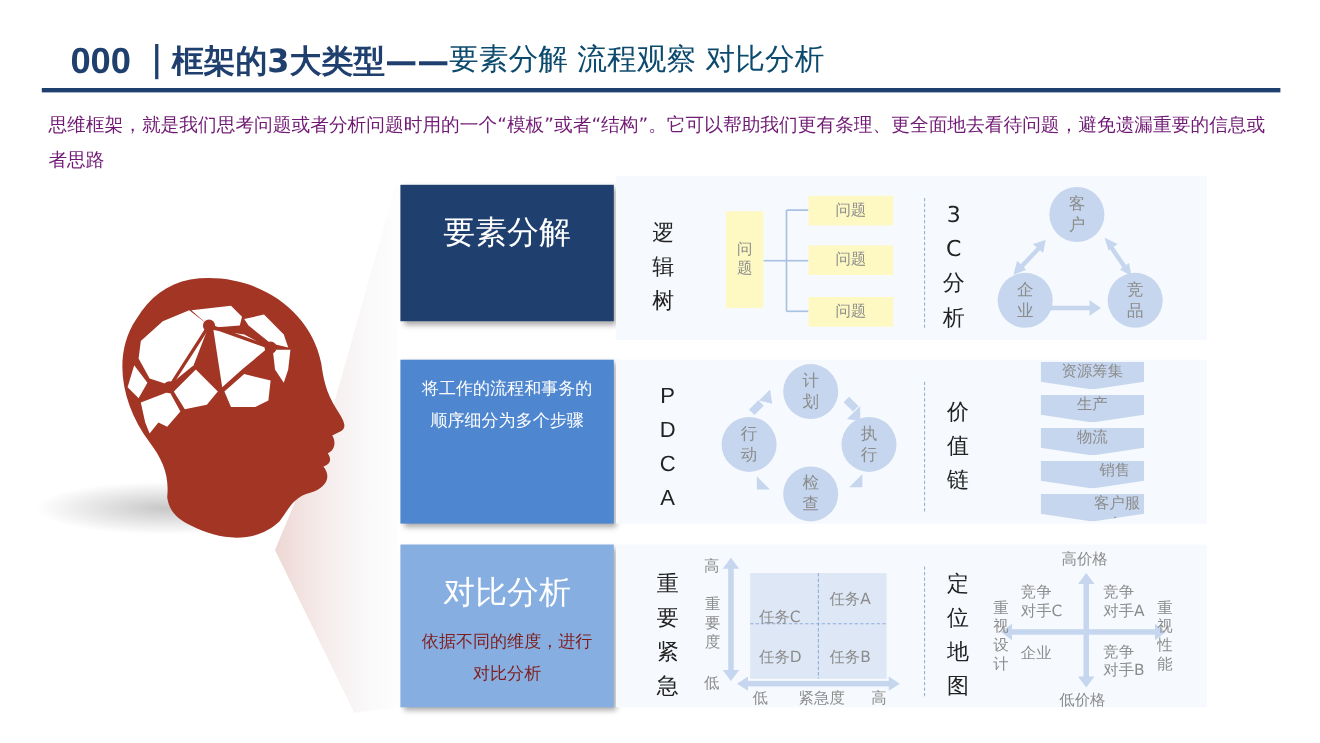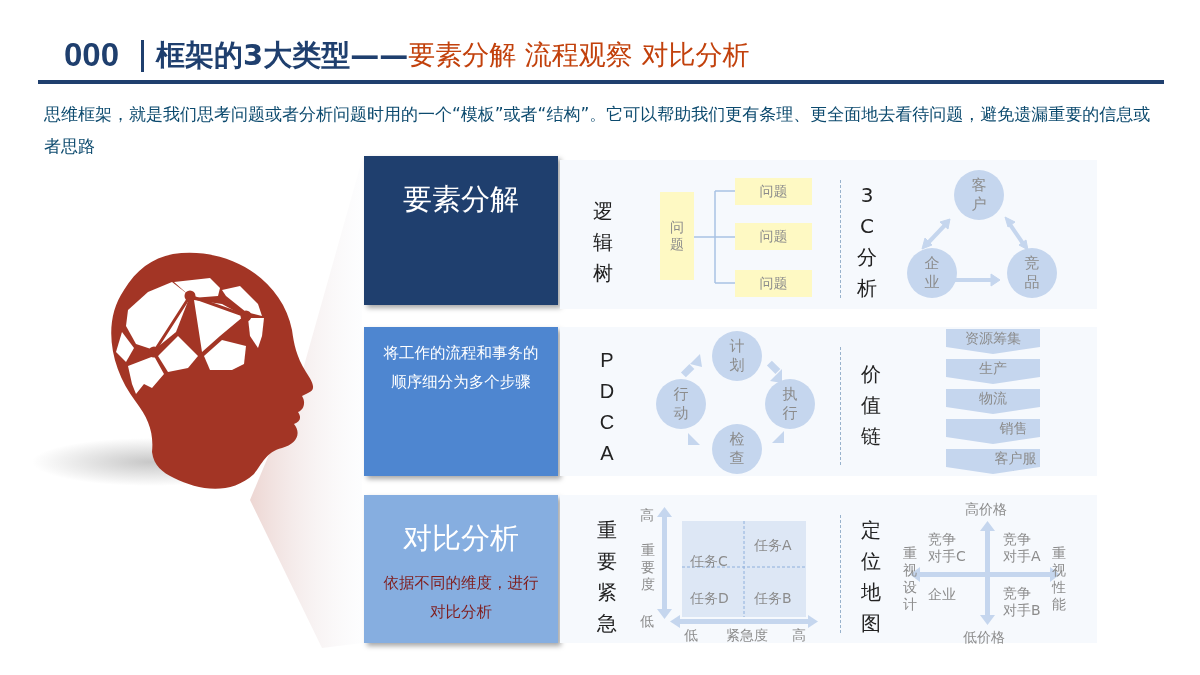--- a/index.html
+++ b/index.html
@@ -3,32 +3,32 @@
 <meta charset="utf-8">
 <style>
   * { margin:0; padding:0; box-sizing:border-box; }
   html, body { width:1200px; height:675px; background:#ffffff; overflow:hidden; }
   body { position:relative; font-family:"DejaVu Sans","Liberation Sans",sans-serif; color:#333; }
 
   .title { position:absolute; left:38px; top:30px; height:46px; display:flex; align-items:flex-end; white-space:nowrap;margin-left:26px; }
   .title .num { font-family:"Liberation Sans",sans-serif; font-weight:bold; font-size:33px; color:#1f3f6e; letter-spacing:0px; line-height:42px; }
   .title .bar { width:3px; height:32px; background:#1f3f6e; margin:0 12px 4px 22px; }
   .title .main { font-weight:bold; font-size:29px; color:#1f3f6e; line-height:42px; }
-  .title .sub { font-size:27px; color:#c2410c; line-height:42px; }
+  .title .sub { font-size:27px; color:#0c4a6e; line-height:42px; }
   .rule { position:absolute; left:38px; top:80px; width:1126px; height:4px; background:#1f3f6e; }
-  .intro { position:absolute; left:44px; top:98px; width:1120px; font-size:17px; line-height:32px; color:#0c4a6e; }
+  .intro { position:absolute; left:44px; top:98px; width:1120px; font-size:17px; line-height:32px; color:#701a75; }
 
   .beam { position:absolute; left:0; top:0; width:1200px; height:675px; pointer-events:none; }
 
   .head { position:absolute; left:30px; top:250px; width:300px; height:240px; }
 
   .cat { position:absolute; left:364px; width:194px; color:#fff; text-align:center; box-shadow:3px 3px 5px rgba(0,0,0,0.35); }
   .cat .ct { font-size:29px; margin-top:24px; line-height:38px; }
   .cat .cd { font-size:15.5px; line-height:29px; margin-top:12px; padding:0 4px; }
-  .cat1 { top:156px; height:149px; background:#1f3f6e; }
+  .cat1 { top:168px; height:124px; background:#1f3f6e; }
   .cat2 { top:327px; height:149px; background:#4e86d0; }
   .cat3 { top:495px; height:148px; background:#86aee0; }
   .cat3 .cd { color:#7f1d1d; }
 
   .panel { position:absolute; left:560px; width:537px; background:#f6f9fd; }
   .p1 { top:160px; height:149px; }
   .p2 { top:327px; height:149px; }
   .p3 { top:495px; height:148px; }
 
   .vlabel { position:absolute; font-size:20px; color:#222; width:26px; text-align:center; line-height:31px; }

